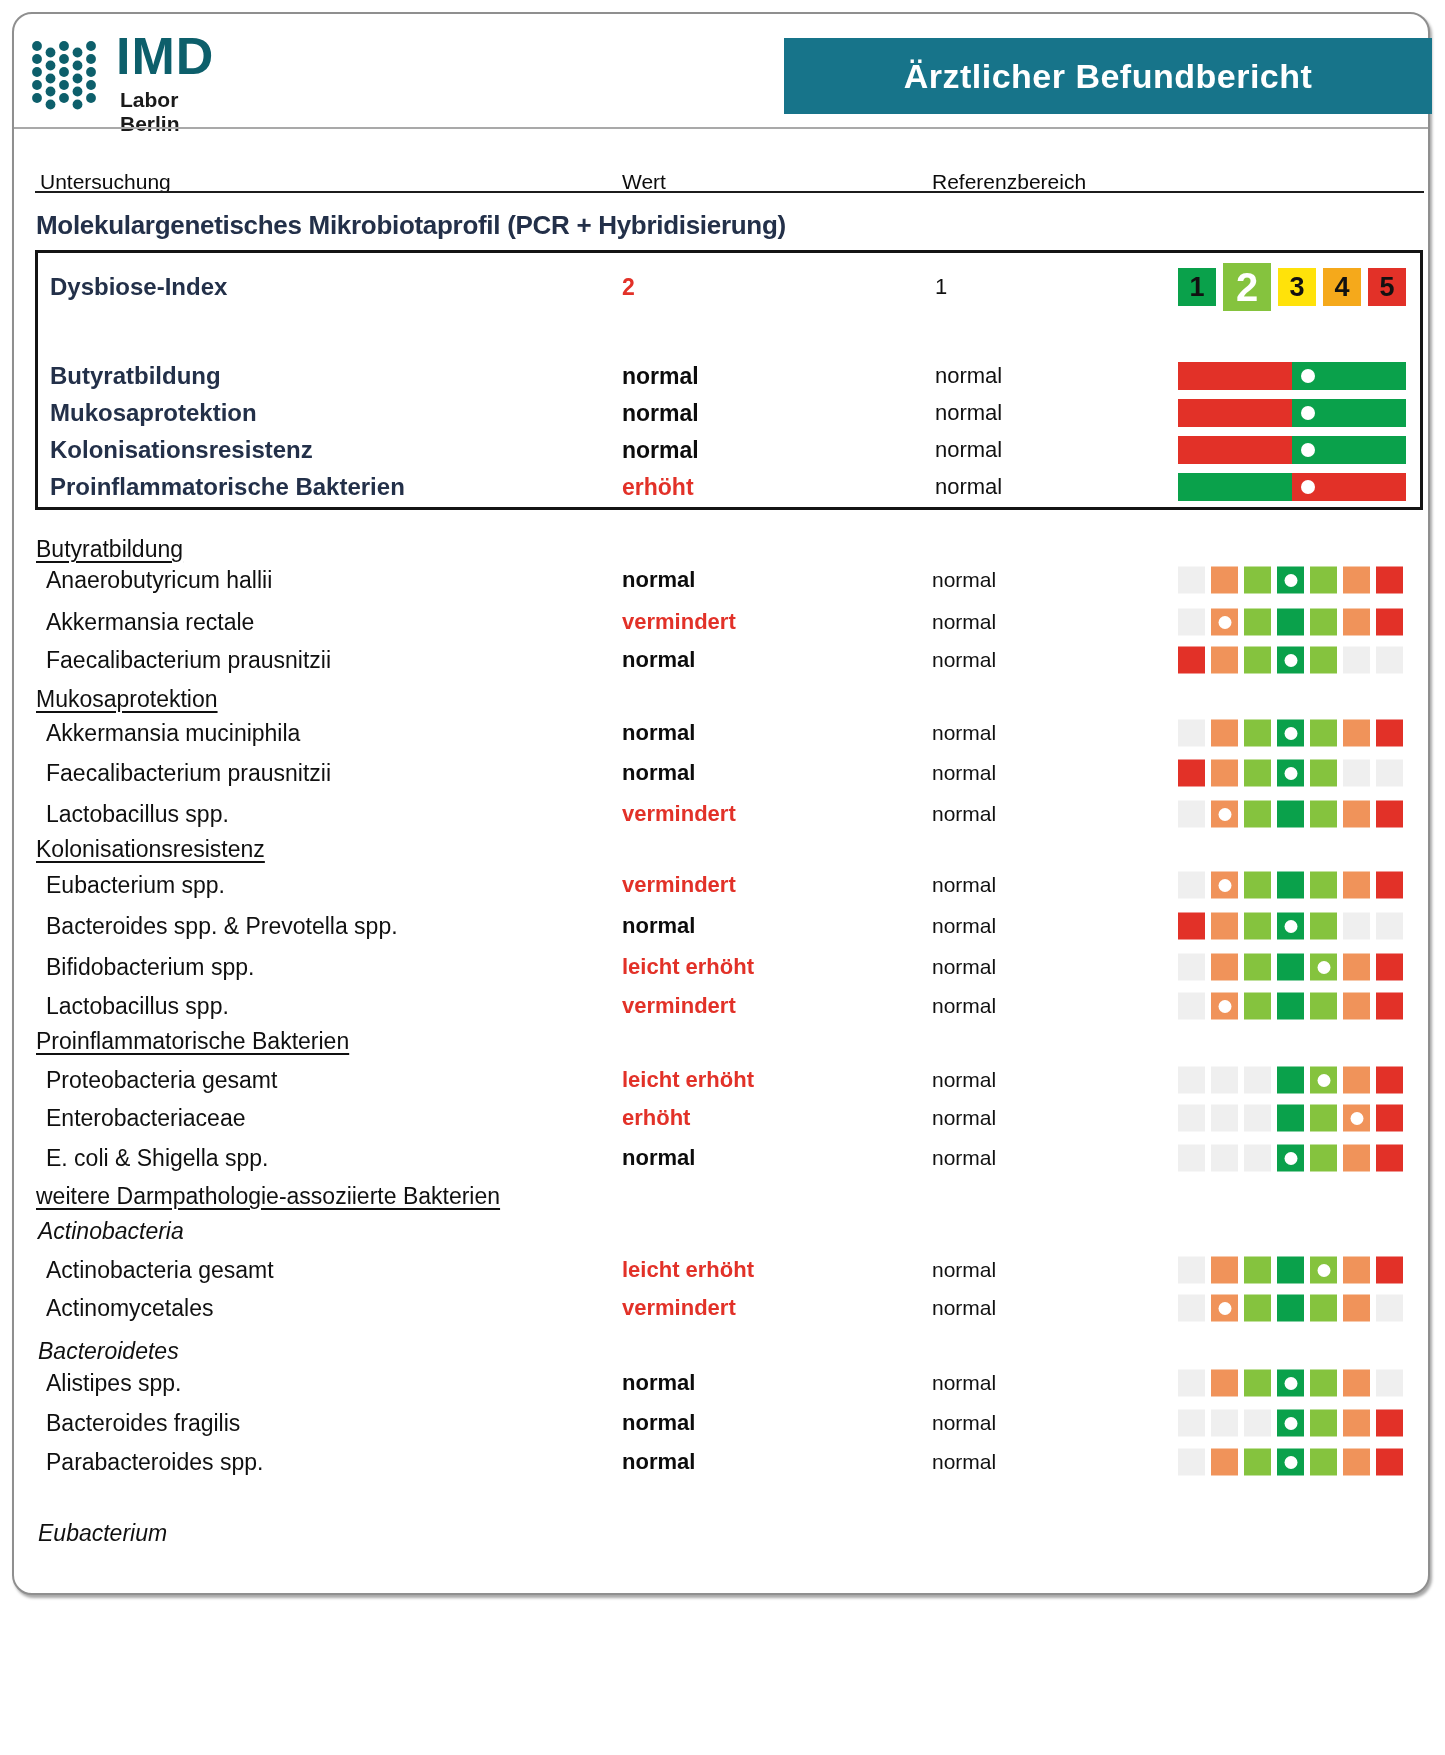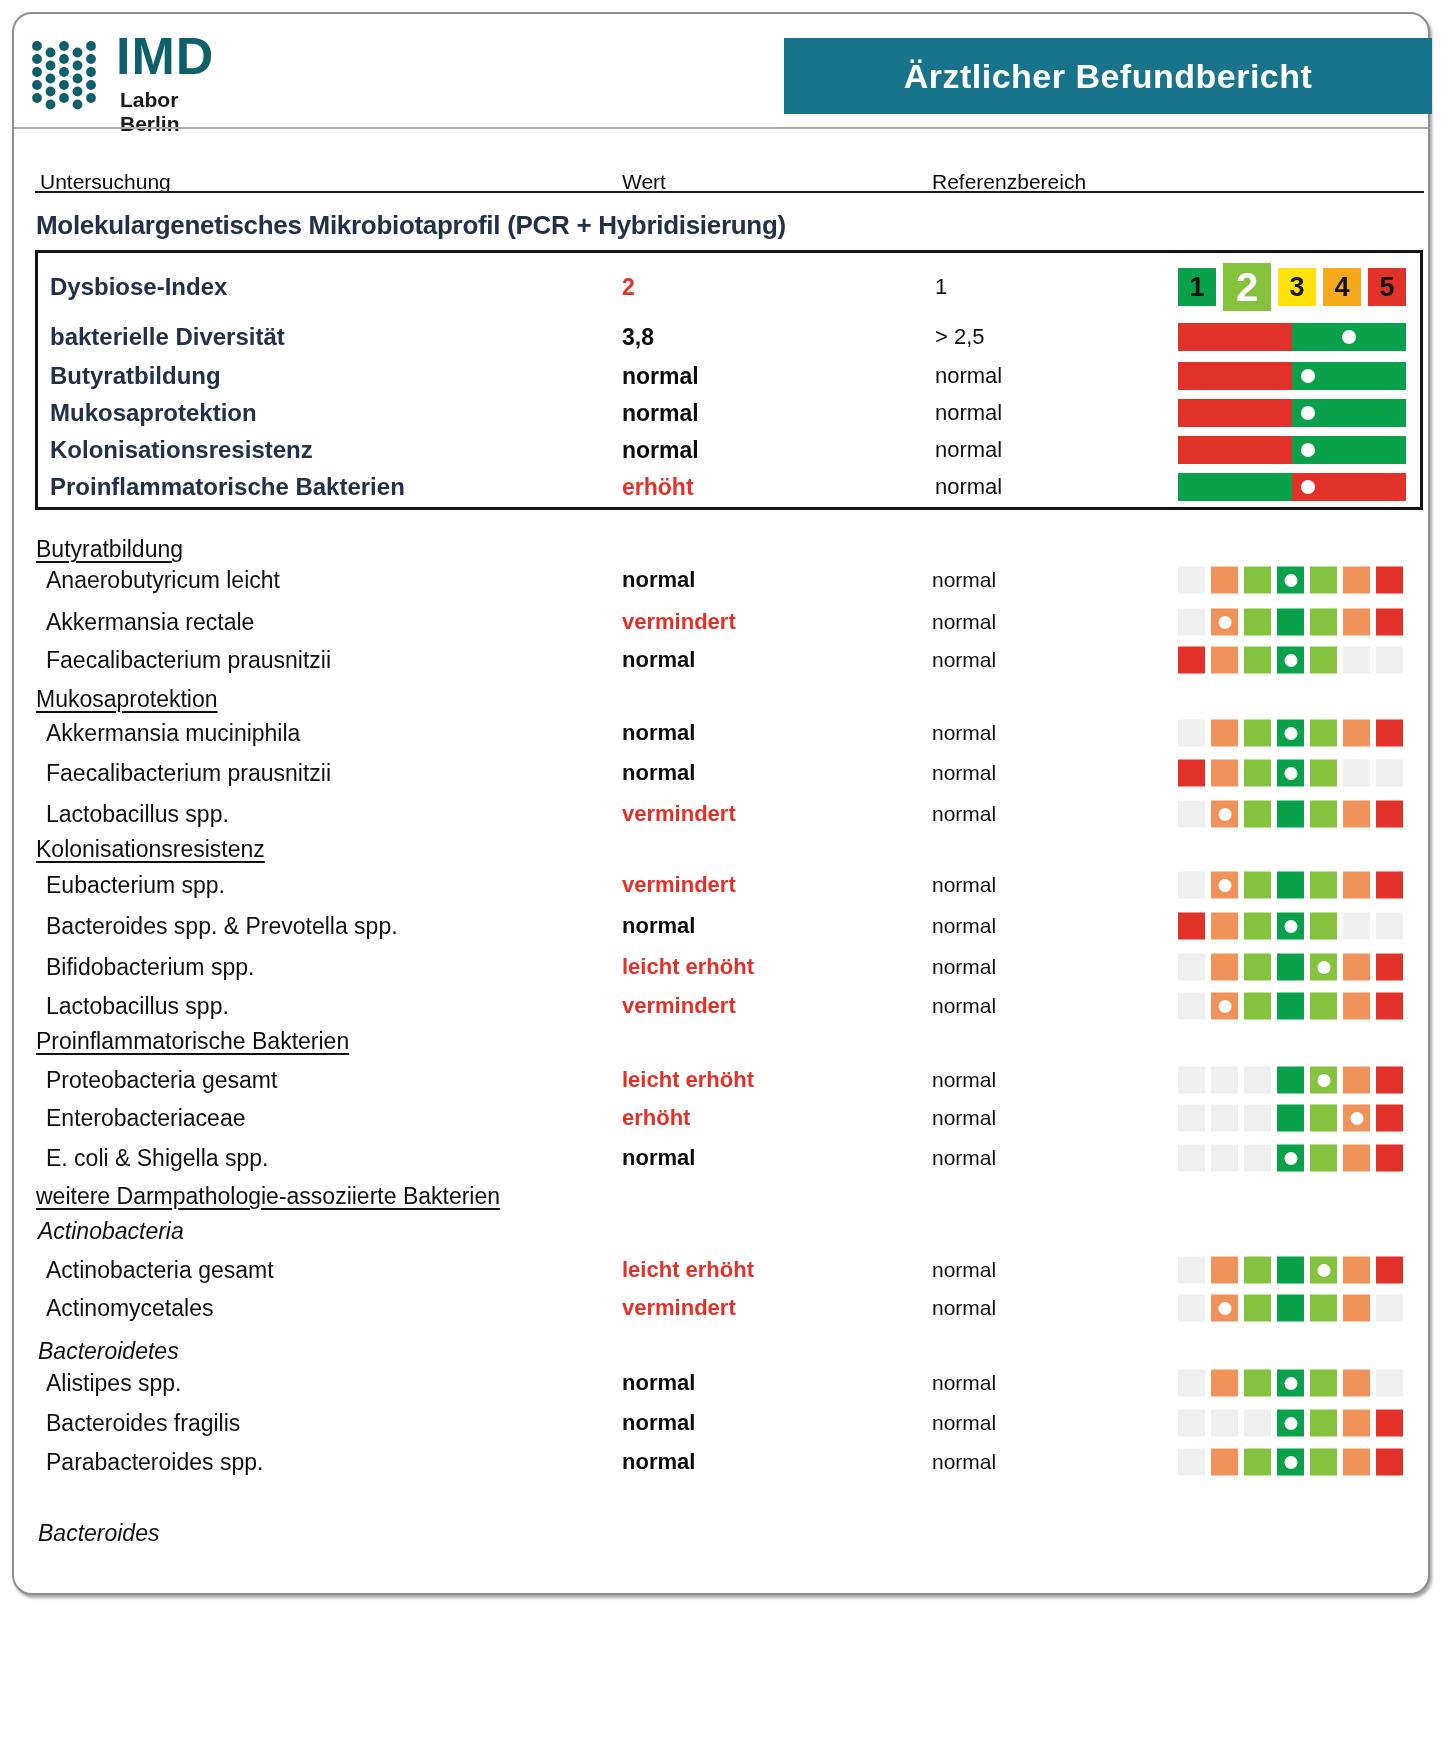--- a/index.html
+++ b/index.html
@@ -110,32 +110,20 @@
           <div class="sum-indicator">
             <div class="scale">
               <div class="scale-sq" style="background: rgb(10, 161, 75);">1</div>
               <div class="scale-sq big" style="background: rgb(133, 195, 62);">2</div>
               <div class="scale-sq" style="background: rgb(255, 226, 10);">3</div>
               <div class="scale-sq" style="background: rgb(245, 169, 27);">4</div>
               <div class="scale-sq" style="background: rgb(226, 49, 40);">5</div>
             </div>
           </div>
         </div>
-        <div class="sum-row" style="top: 70px; height: 28px;">
-          <span class="sum-label">bakterielle Diversität</span>
-          <span class="sum-value" style="color: rgb(12, 12, 12);">3,8</span>
-          <span class="sum-ref">&gt; 2,5</span>
-          <div class="sum-indicator">
-            <div class="refbar">
-              <div class="half" style="background: rgb(226, 49, 40);"></div>
-              <div class="half" style="background: rgb(10, 161, 75);"></div>
-              <div class="dot" style="left: 75%;"></div>
-            </div>
-          </div>
-        </div>
         <div class="sum-row" style="top: 109px; height: 28px;">
           <span class="sum-label">Butyratbildung</span>
           <span class="sum-value" style="color: rgb(12, 12, 12);">normal</span>
           <span class="sum-ref">normal</span>
           <div class="sum-indicator">
             <div class="refbar">
               <div class="half" style="background: rgb(226, 49, 40);"></div>
               <div class="half" style="background: rgb(10, 161, 75);"></div>
               <div class="dot" style="left: 57%;"></div>
             </div>
@@ -175,21 +163,21 @@
               <div class="half" style="background: rgb(226, 49, 40);"></div>
               <div class="dot" style="left: 57%;"></div>
             </div>
           </div>
         </div>
       </div>
 
     <div id="sections" style="position:absolute;inset:0;">
         <div class="section-header underline" style="top: 522px;">Butyratbildung</div>
         <div class="trow" style="top: 551px;">
-          <span class="tname">Anaerobutyricum leicht</span>
+          <span class="tname">Anaerobutyricum hallii</span>
           <span class="tvalue" style="color: rgb(12, 12, 12);">normal</span>
           <span class="tref">normal</span>
           <div class="sqbar">
             <div class="sq" style="background: rgb(239, 239, 239);"></div>
             <div class="sq" style="background: rgb(240, 147, 90);"></div>
             <div class="sq" style="background: rgb(133, 195, 62);"></div>
             <div class="sq" style="background: rgb(10, 161, 75);">
               <div class="dot"></div>
             </div>
             <div class="sq" style="background: rgb(133, 195, 62);"></div>
@@ -468,17 +456,17 @@
             <div class="sq" style="background: rgb(240, 147, 90);"></div>
             <div class="sq" style="background: rgb(133, 195, 62);"></div>
             <div class="sq" style="background: rgb(10, 161, 75);">
               <div class="dot"></div>
             </div>
             <div class="sq" style="background: rgb(133, 195, 62);"></div>
             <div class="sq" style="background: rgb(240, 147, 90);"></div>
             <div class="sq" style="background: rgb(226, 49, 40);"></div>
           </div>
         </div>
-        <div class="section-header italic" style="top: 1506px; left: 24px;">Bacteroides</div>
+        <div class="section-header italic" style="top: 1506px; left: 24px;">Eubacterium</div>
       </div>
 
   </div>
 </div>
 
 </body></html>

